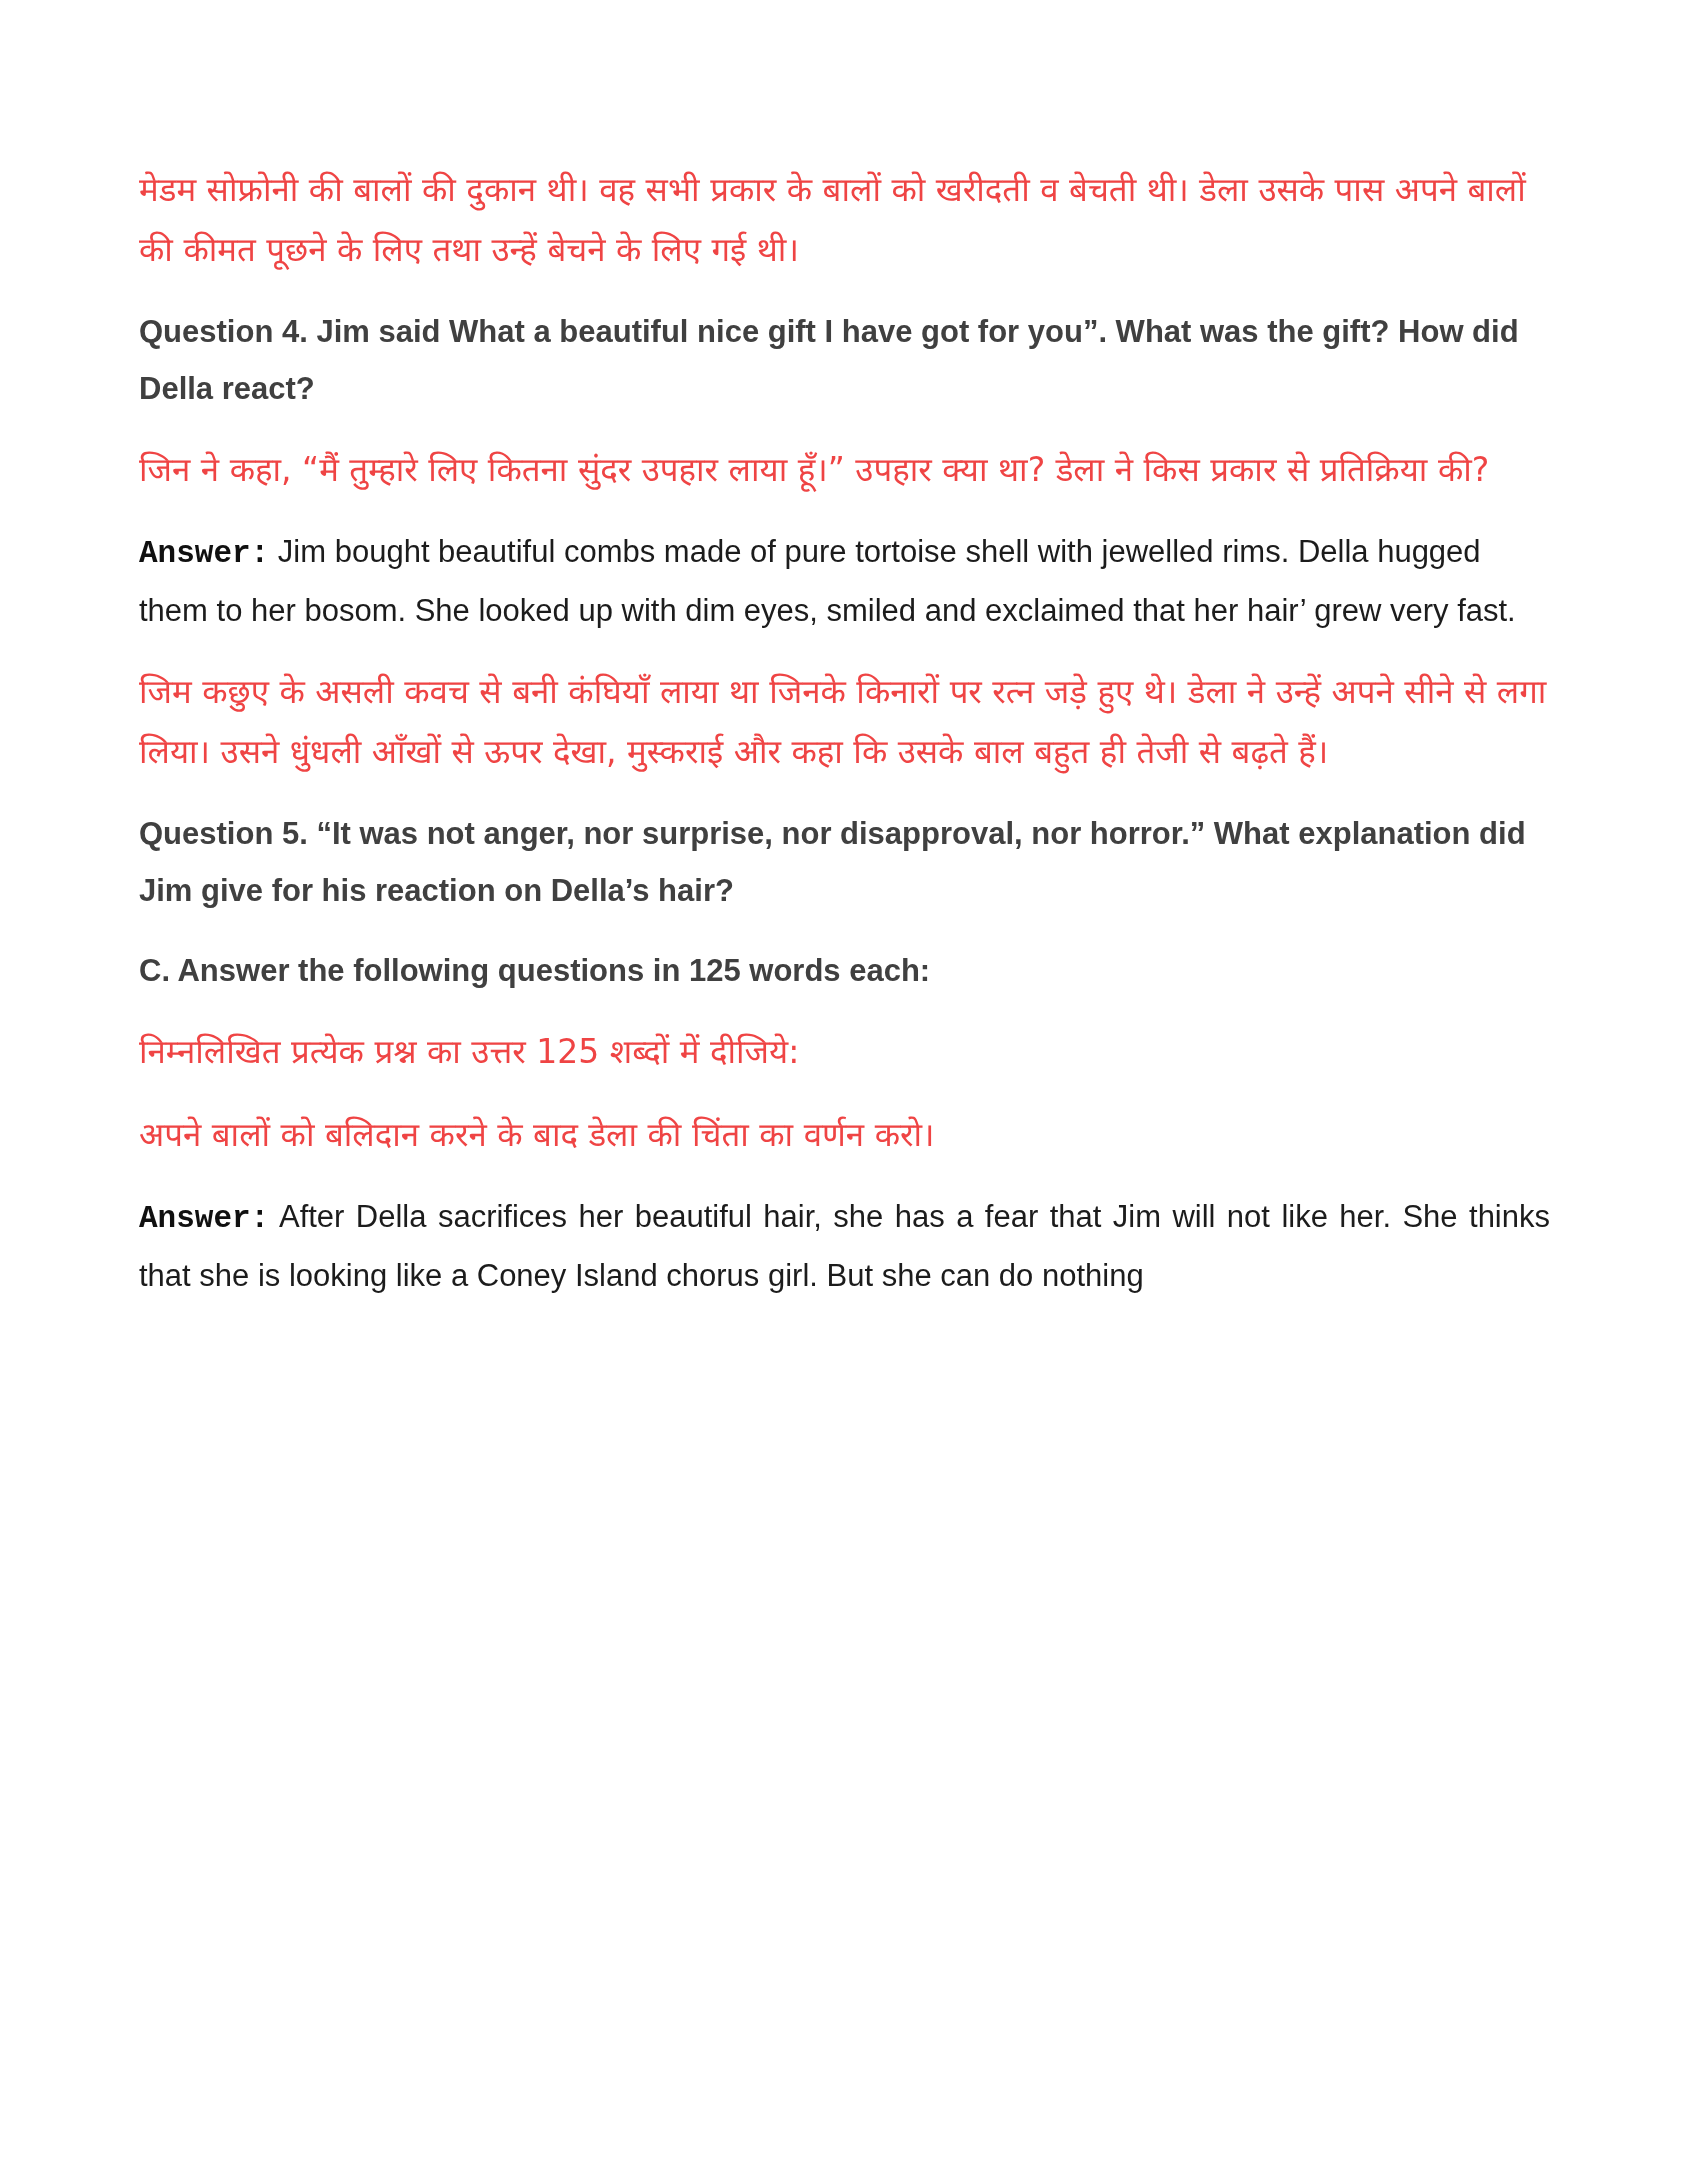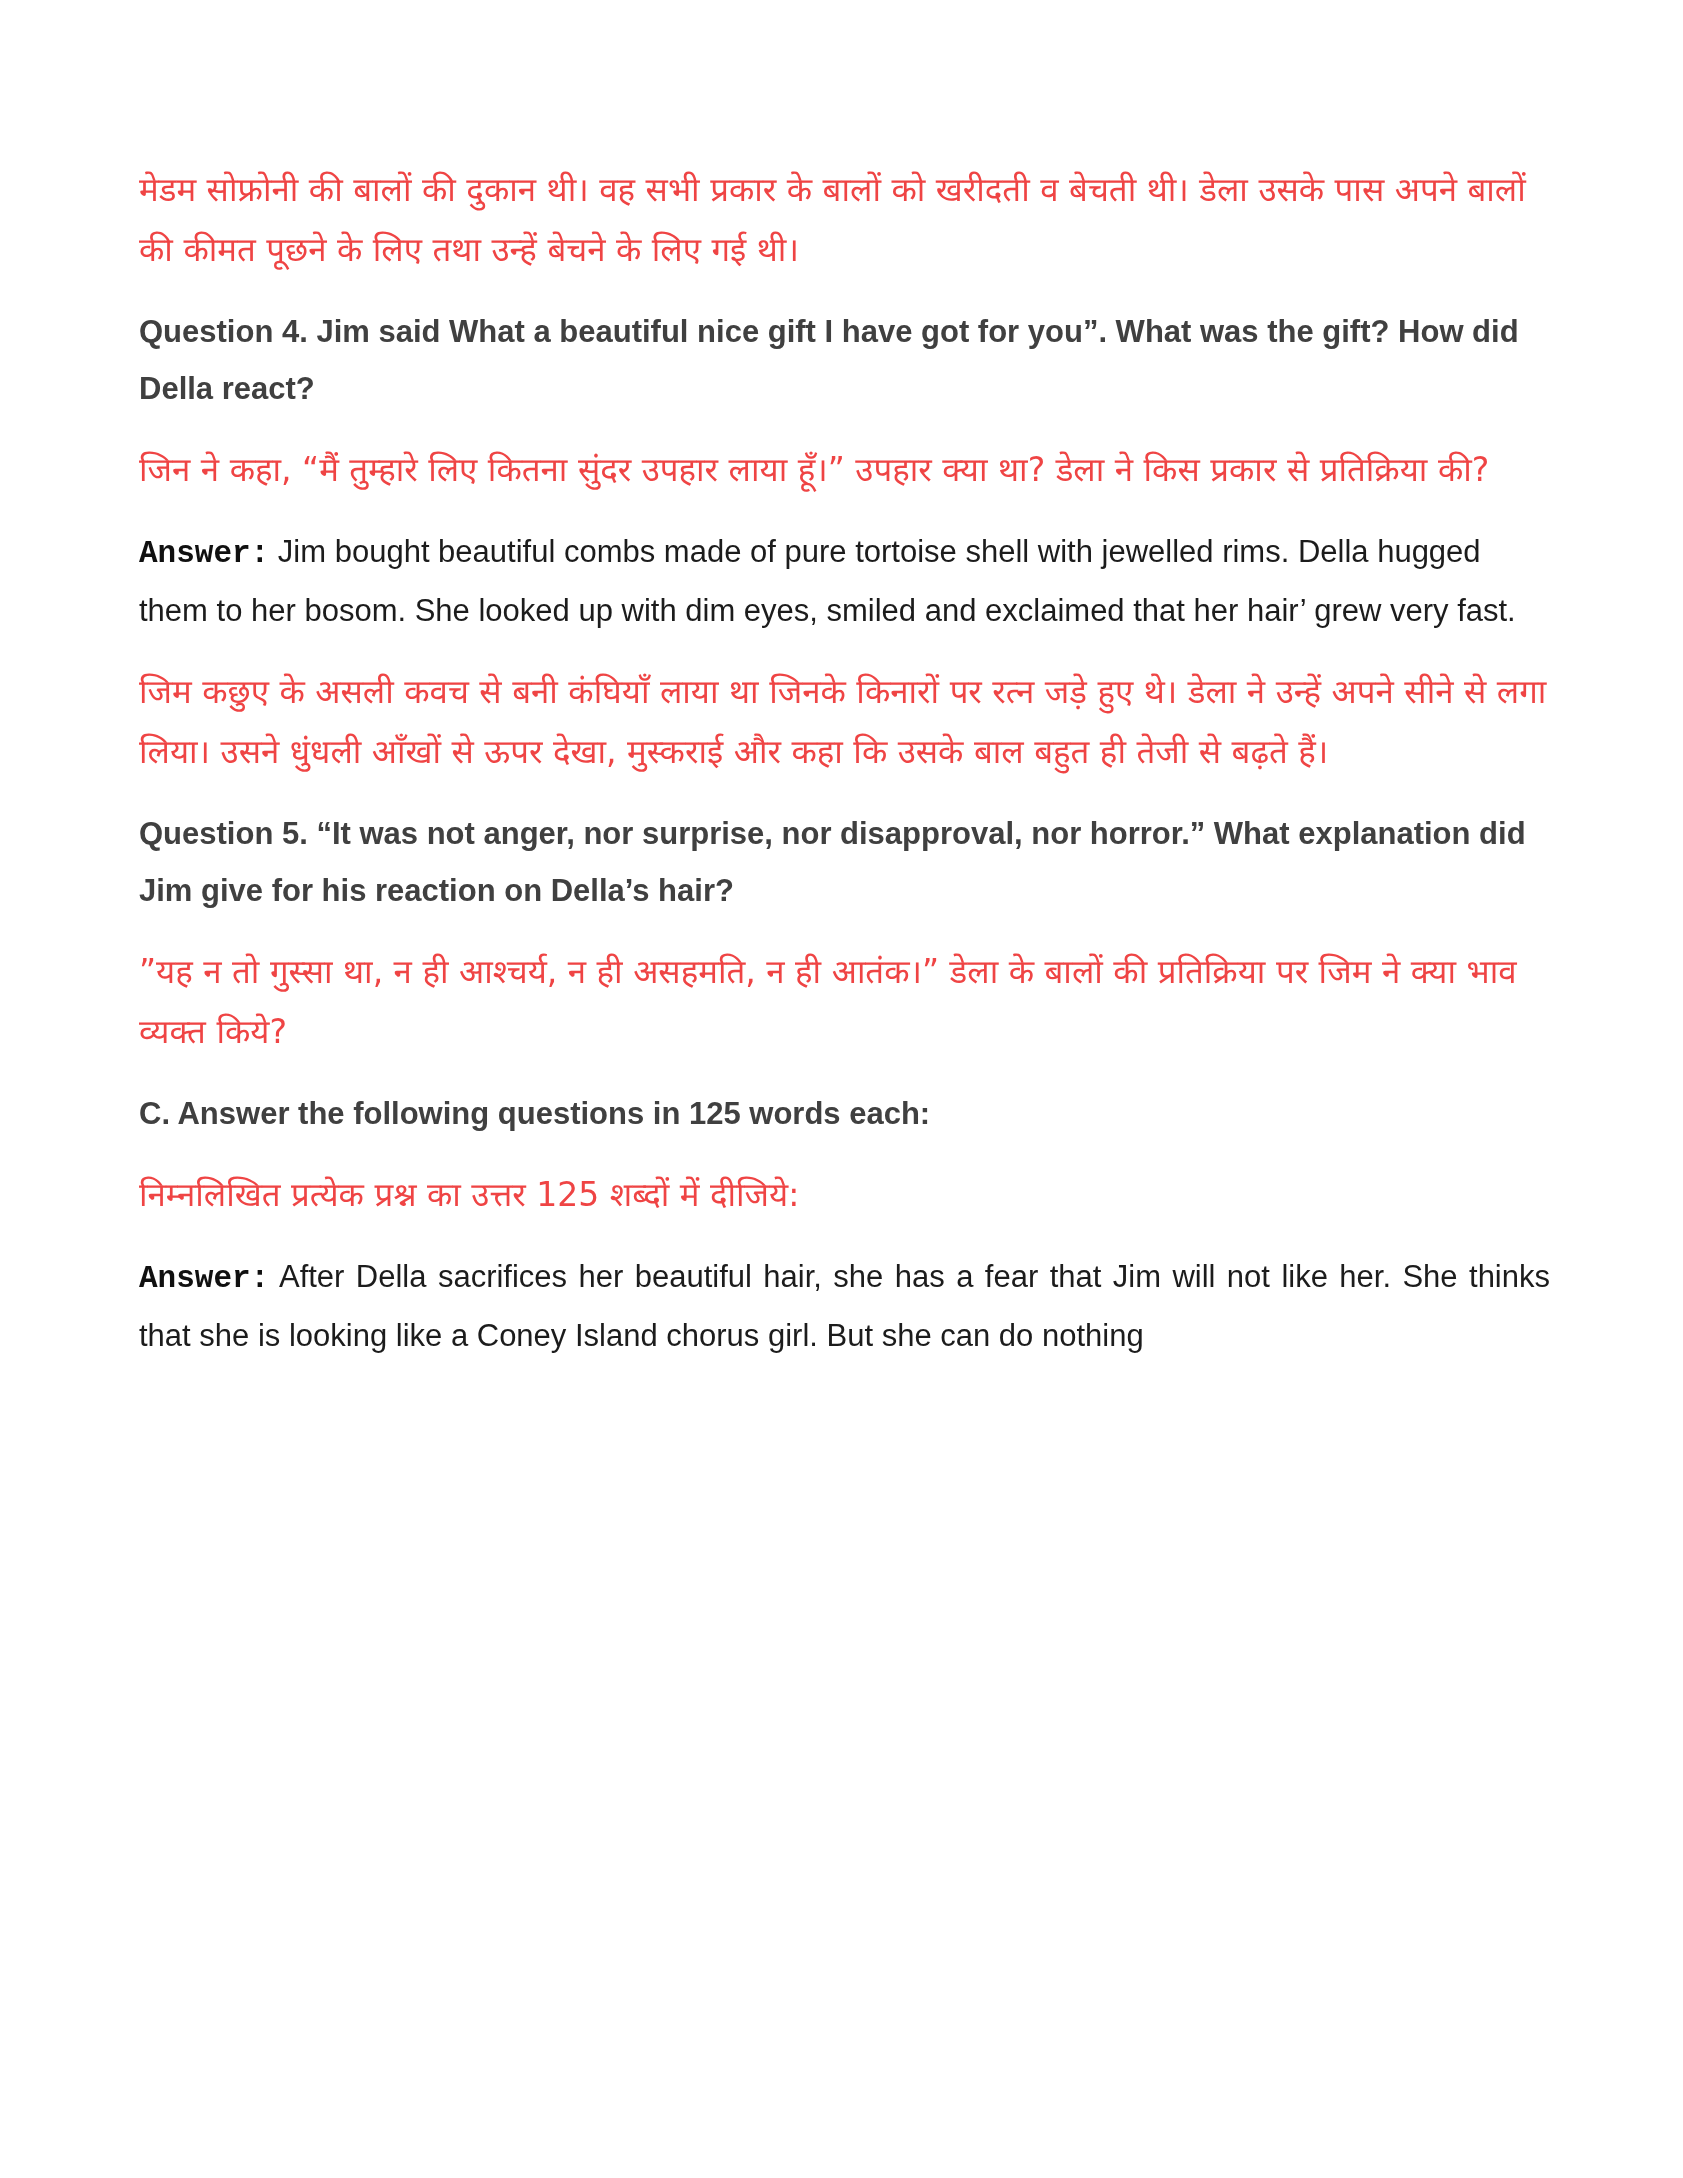--- a/index.html
+++ b/index.html
@@ -50,19 +50,19 @@
 <body>
 
 <main class="doc">
   <div>
       <p class="block hindi">मेडम सोफ्रोनी की बालों की दुकान थी। वह सभी प्रकार के बालों को खरीदती व बेचती थी। डेला उसके पास अपने बालों की कीमत पूछने के लिए तथा उन्हें बेचने के लिए गई थी।</p>
       <p class="block question">Question 4. Jim said What a beautiful nice gift I have got for you”. What was the gift? How did Della react?</p>
       <p class="block hindi">जिन ने कहा, “मैं तुम्हारे लिए कितना सुंदर उपहार लाया हूँ।” उपहार क्या था? डेला ने किस प्रकार से प्रतिक्रिया की?</p>
       <p class="block answer"><strong>Answer:</strong> <span>Jim bought beautiful combs made of pure tortoise shell with jewelled rims. Della hugged them to her bosom. She looked up with dim eyes, smiled and exclaimed that her hair’ grew very fast.</span></p>
       <p class="block hindi">जिम कछुए के असली कवच से बनी कंघियाँ लाया था जिनके किनारों पर रत्न जड़े हुए थे। डेला ने उन्हें अपने सीने से लगा लिया। उसने धुंधली आँखों से ऊपर देखा, मुस्कराई और कहा कि उसके बाल बहुत ही तेजी से बढ़ते हैं।</p>
       <p class="block question">Question 5. “It was not anger, nor surprise, nor disapproval, nor horror.” What explanation did Jim give for his reaction on Della’s hair?</p>
-      <p class="block hindi">”यह न तो गुस्सा था, न ही आश्चर्य, न ही असहमति, न ही आतंक।” डेला के बालों की प्रतिक्रिया पर जिम ने क्या भाव व्यक्त किये?</p>
       <p class="block question">C. Answer the following questions in 125 words each:</p>
       <p class="block hindi">निम्नलिखित प्रत्येक प्रश्न का उत्तर 125 शब्दों में दीजिये:</p>
+      <p class="block hindi">अपने बालों को बलिदान करने के बाद डेला की चिंता का वर्णन करो।</p>
       <p class="block answer justify"><strong>Answer:</strong> <span>After Della sacrifices her beautiful hair, she has a fear that Jim will not like her. She thinks that she is looking like a Coney Island chorus girl. But she can do nothing</span></p>
     </div>
 </main>
 
 
 </body></html>

